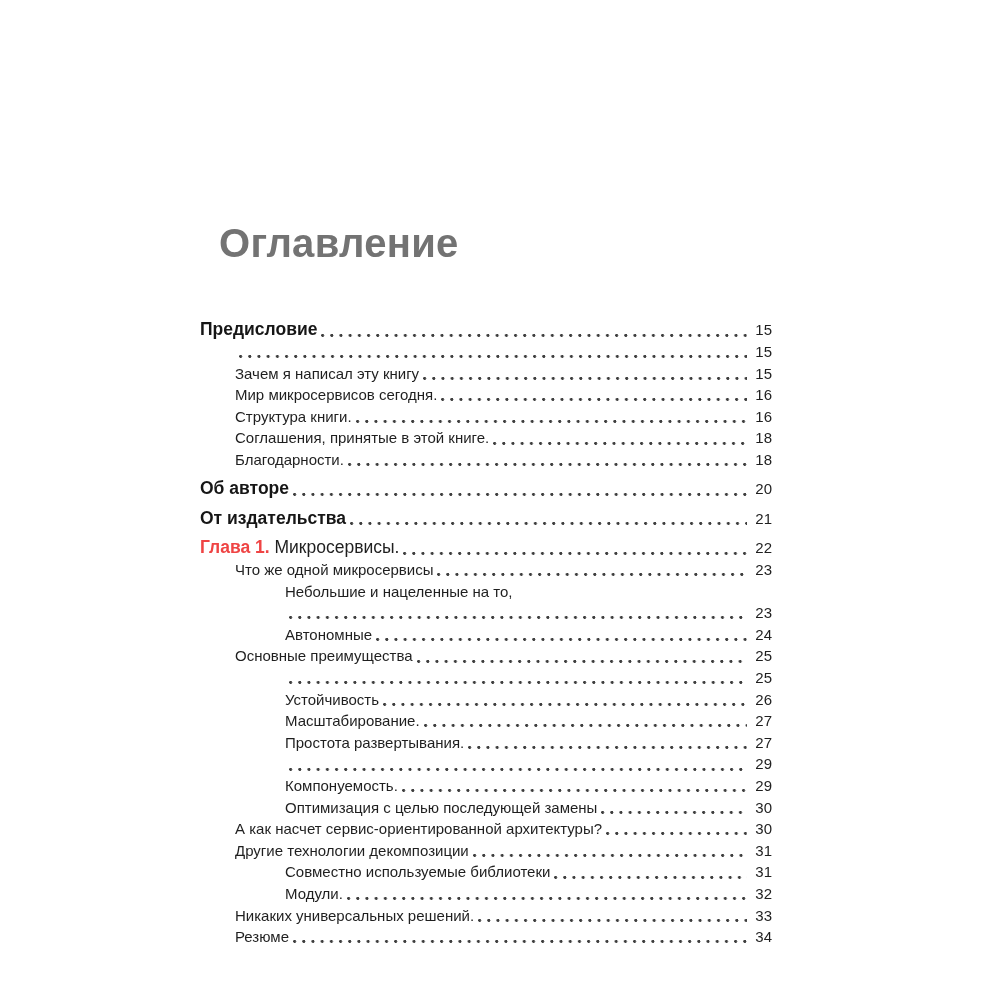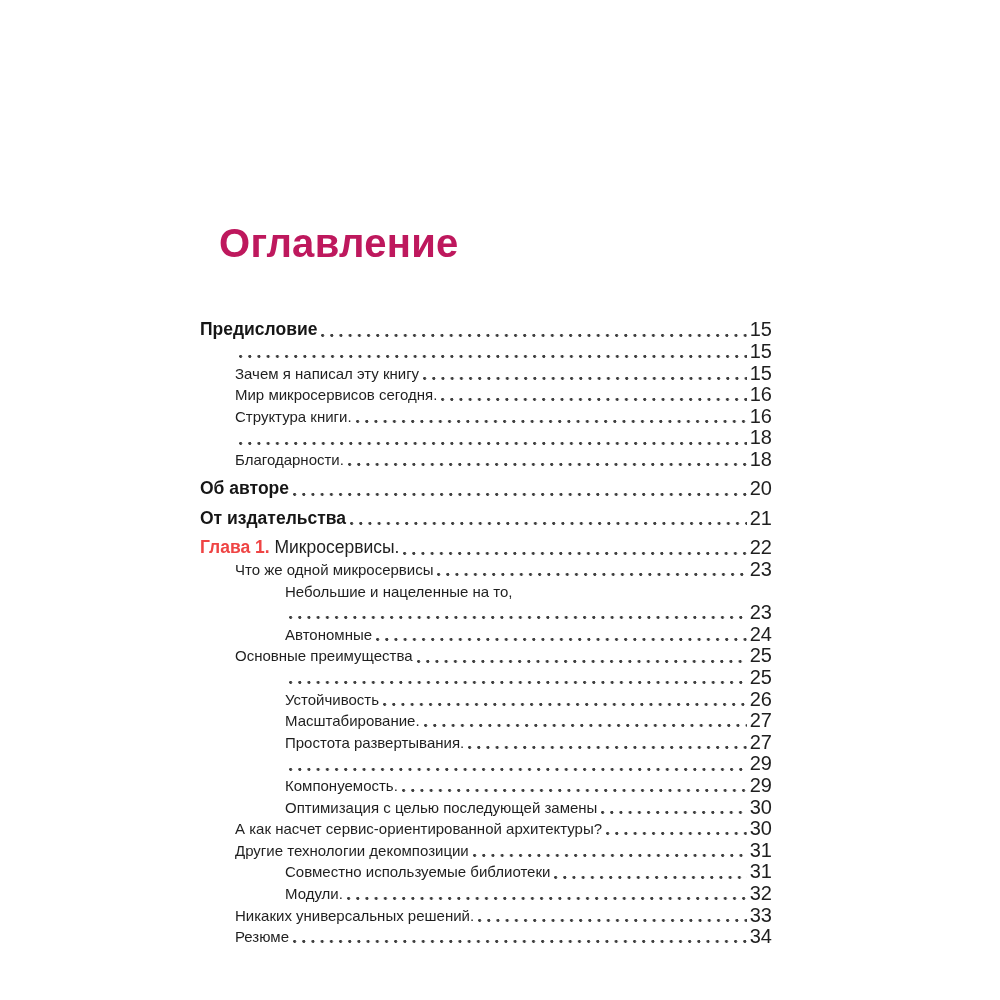--- a/index.html
+++ b/index.html
@@ -19,21 +19,21 @@
     position: absolute;
     left: 200px;
     top: 220px;
     width: 572px;
   }
   h1.title {
     margin: 0 0 0 19px;
     font-size: 40px;
     line-height: 46px;
     font-weight: 700;
-    color: #be185d;
+    color: #737373;
     letter-spacing: 0.3px;
   }
   .toc {
     margin-top: 52px;
   }
   .entry { font-size: 15px; }
   .entry .row {
     display: flex;
     line-height: 21.6px;
   }
@@ -56,21 +56,21 @@
     min-width: 12px;
     background-image: radial-gradient(circle at 1.6px 1.6px, #3d3d3d 1.35px, rgba(0,0,0,0) 1.8px);
     background-repeat: repeat-x;
     background-position: 0 calc(100% - 4px);
     background-size: 9.2px 3.4px;
   }
   .pagenum {
     flex: none;
     min-width: 22px;
     text-align: right;
-    font-size: 20px;
+    font-size: 15px;
     font-weight: 400;
     color: #1f1f1f;
   }
 </style>
 </head>
 <body>
 
 <div class="page">
   <h1 class="title">Оглавление</h1>
   <div class="toc" id="toc">
@@ -103,20 +103,21 @@
       </div>
       <div class="entry ind1">
         <div class="row">
           <span class="label">Структура книги.</span>
           <span class="leader"></span>
           <span class="pagenum">16</span>
         </div>
       </div>
       <div class="entry ind1">
         <div class="row">
+          <span class="label">Соглашения, принятые в этой книге.</span>
           <span class="leader"></span>
           <span class="pagenum">18</span>
         </div>
       </div>
       <div class="entry ind1">
         <div class="row">
           <span class="label">Благодарности.</span>
           <span class="leader"></span>
           <span class="pagenum">18</span>
         </div>

